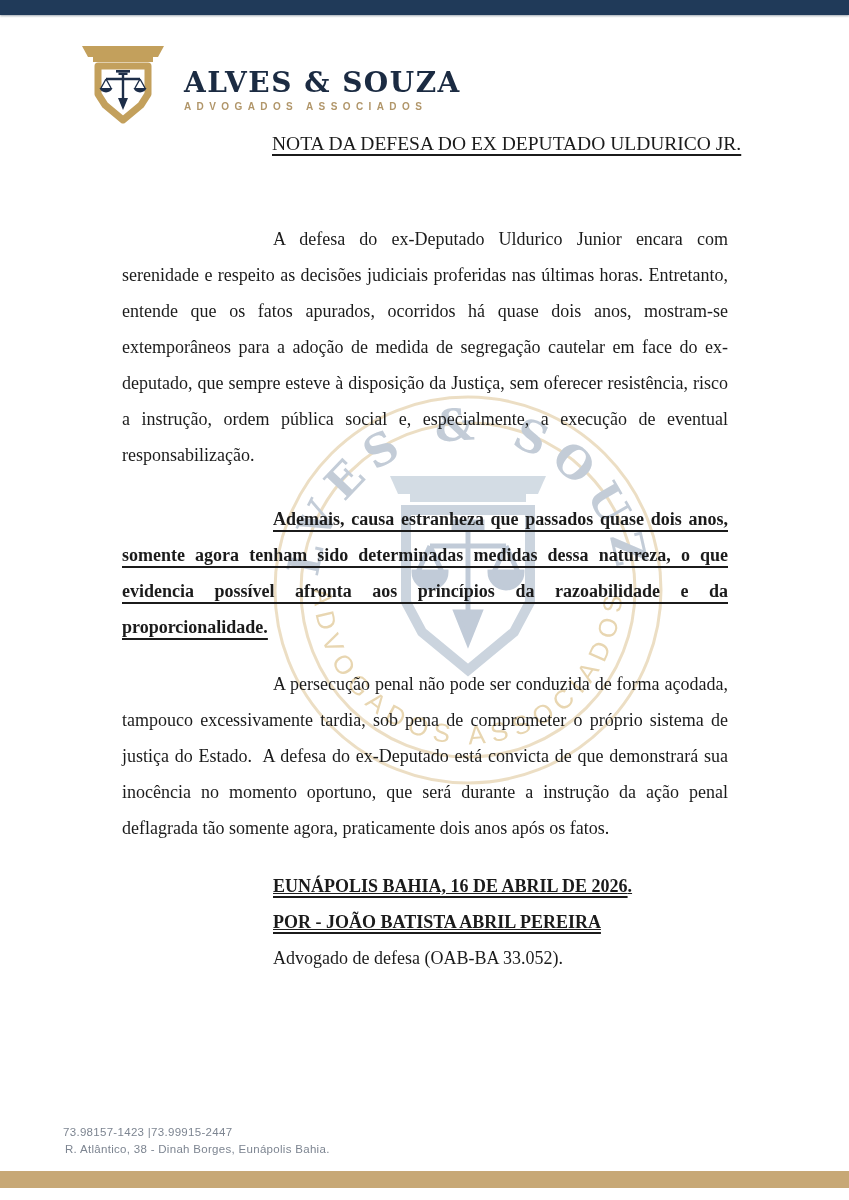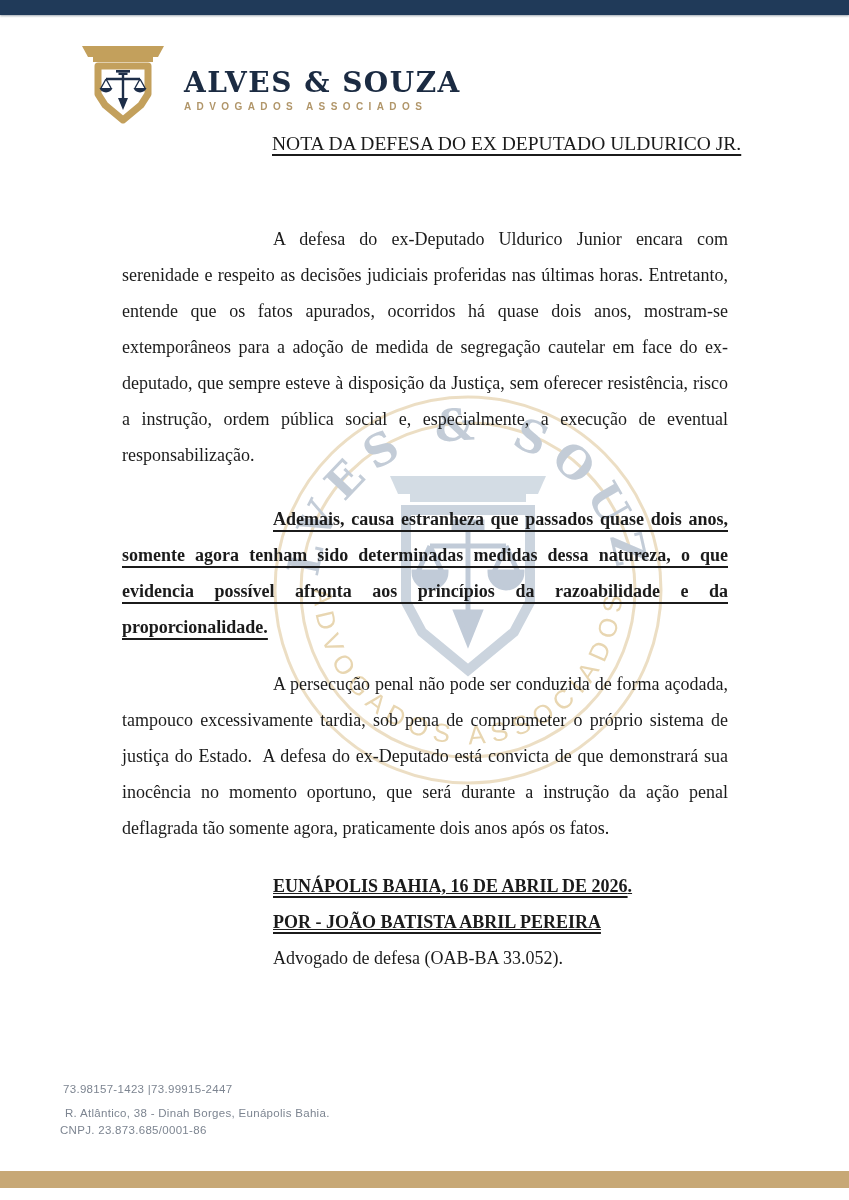--- a/index.html
+++ b/index.html
@@ -44,26 +44,26 @@
   }
   .content p.last{margin-bottom:22px;}
   .signature{margin-left:151px;}
   .sig-line{white-space:nowrap;}
   .sig-strong{font-weight:700;text-decoration:underline;}
   .sig-strong .u{
     text-decoration:underline;text-decoration-thickness:2px;text-underline-offset:4px;
   }
   
   .footer-info{
-    position:absolute;left:60px;top:1081px;
+    position:absolute;left:60px;top:1124px;
     font-family:"Liberation Sans",sans-serif;font-size:11.5px;line-height:17px;
     color:#7d8591;letter-spacing:.3px;
   }
   .footer-info .l1{padding-left:3px;}
-  .footer-info .l2{padding-left:5px;margin-top:7px;}
+  .footer-info .l2{padding-left:5px;}
   .bottom-bar{
     position:absolute;left:0;top:1171px;width:100%;height:17px;background:#c7a876;
   }
 </style>
 </head>
 <body>
 
 <div class="page">
 
   <div class="top-bar"></div>
@@ -132,18 +132,17 @@
     <div class="signature">
       <div class="sig-line sig-strong"><span class="u">EUNÁPOLIS BAHIA, 16 DE ABRIL DE 2026</span><span>.</span></div>
       <div class="sig-line sig-strong"><span class="u">POR - JOÃO BATISTA ABRIL PEREIRA</span></div>
       <div class="sig-line">Advogado de defesa (OAB-BA 33.052).</div>
     </div>
   </div>
 
   <div class="footer-info">
     <div class="l1">73.98157-1423 |73.99915-2447</div>
     <div class="l2">R. Atlântico, 38 - Dinah Borges, Eunápolis Bahia.</div>
-    <div>CNPJ. 23.873.685/0001-86</div>
   </div>
 
   <div class="bottom-bar"></div>
 
 </div>
 
 </body></html>

